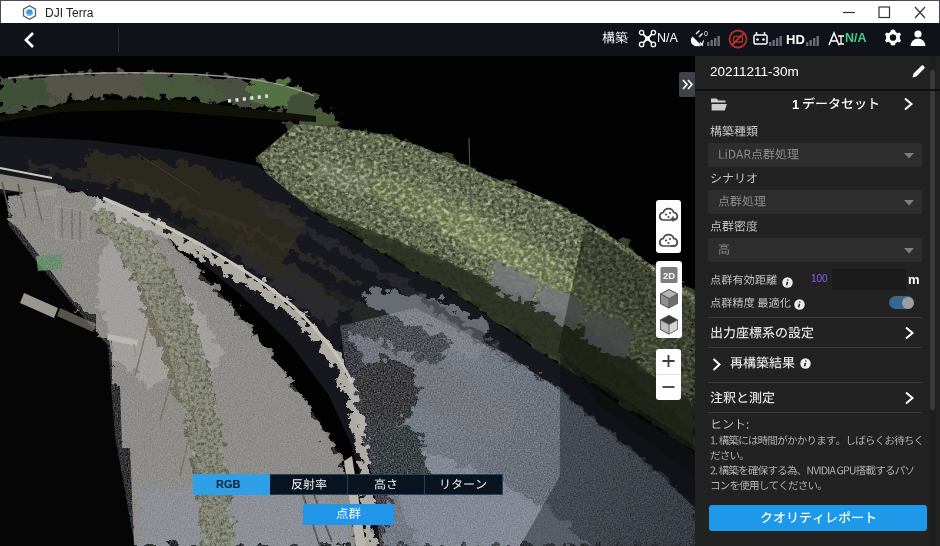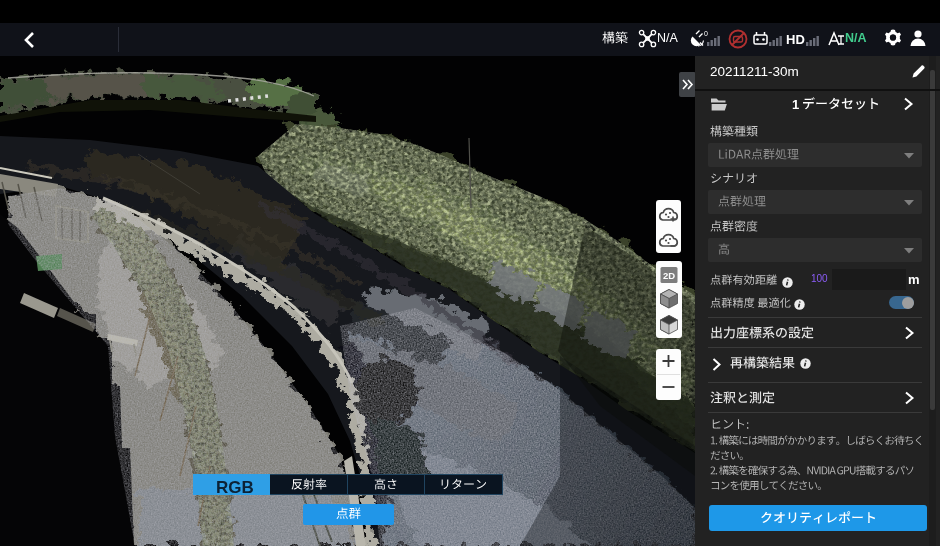--- a/index.html
+++ b/index.html
@@ -1,18 +1,31 @@
 <!DOCTYPE html>
 <html><head><meta charset="utf-8"><style>
 *{margin:0;padding:0;box-sizing:border-box;}
 html,body{width:940px;height:546px;overflow:hidden;background:#000;font-family:"Liberation Sans",sans-serif;}
 #app{position:relative;width:940px;height:546px;}
 .abs{position:absolute;}
 </style></head><body>
 <div id="app">
+<div class="abs" style="left:0;top:0;width:940px;height:23px;background:#fff;border:1px solid #4a4a5a;border-bottom:none;">
+<svg class="abs" style="left:21px;top:4px;" width="15" height="15" viewBox="0 0 15 15">
+ <path d="M7.5 0.8 L13.5 4.2 L13.5 10.8 L7.5 14.2 L1.5 10.8 L1.5 4.2 Z" fill="none" stroke="#5a6068" stroke-width="1.3"></path>
+ <circle cx="7.5" cy="7.5" r="3.2" fill="#2b9de0"></circle>
+ <path d="M4.5 8.5 A3.4 3.4 0 0 0 10.5 8.8 Z" fill="#9ad"></path>
+</svg>
+<span class="abs" style="left:44px;top:5px;font-size:12px;color:#222;">DJI Terra</span>
+<svg class="abs" style="left:840px;top:0px;" width="100" height="23" viewBox="0 0 100 23">
+ <path d="M2 11.5 H14" stroke="#333" stroke-width="1.2"></path>
+ <rect x="38" y="6" width="10.5" height="10.5" fill="none" stroke="#333" stroke-width="1.2"></rect>
+ <path d="M74 6 L84 17 M84 6 L74 17" stroke="#333" stroke-width="1.2"></path>
+</svg>
+</div>
 <div class="abs" style="left:0;top:23px;width:940px;height:33px;background:#101219;">
 <svg class="abs" style="left:20px;top:7px;" width="20" height="20" viewBox="0 0 20 20">
  <path d="M13 3 L6 10 L13 17" fill="none" stroke="#fff" stroke-width="2.6"></path>
 </svg>
 <div class="abs" style="left:118px;top:4px;width:1px;height:25px;background:#2a2d38;"></div>
 </div>
 <div style="position:absolute;left:602px;top:31px;"><svg width="27" height="16" viewBox="0 0 27 16">
         <path transform="translate(0,11.4)" fill="#ffffff" d="M5.5 -5.1V-1.9H4.6V-1.1H5.5V1H6.4V-1.1H10.9V0C10.9 0.2 10.8 0.2 10.6 0.2C10.5 0.2 9.9 0.2 9.3 0.2C9.4 0.4 9.5 0.8 9.6 1C10.4 1 11 1 11.3 0.9C11.7 0.7 11.8 0.5 11.8 0V-1.1H12.6V-1.9H11.8V-5.1H9V-5.9H12.5V-6.7H10.6V-7.6H12V-8.3H10.6V-9.1H12.2V-9.9H10.6V-10.9H9.7V-9.9H7.6V-10.9H6.7V-9.9H5.2V-9.1H6.7V-8.3H5.4V-7.6H6.7V-6.7H4.9V-5.9H8.2V-5.1ZM7.6 -7.6H9.7V-6.7H7.6ZM7.6 -8.3V-9.1H9.7V-8.3ZM8.2 -1.9H6.4V-2.8H8.2ZM9 -1.9V-2.8H10.9V-1.9ZM8.2 -3.5H6.4V-4.4H8.2ZM9 -3.5V-4.4H10.9V-3.5ZM2.5 -10.9V-8.1H0.7V-7.2H2.4C2 -5.4 1.2 -3.4 0.4 -2.3C0.6 -2.1 0.8 -1.7 0.9 -1.4C1.5 -2.3 2.1 -3.6 2.5 -5V1H3.4V-5.1C3.8 -4.5 4.2 -3.7 4.4 -3.3L5 -4C4.7 -4.4 3.7 -5.8 3.4 -6.3V-7.2H4.9V-8.1H3.4V-10.9Z M20.3 -5.8C20.9 -5.4 21.7 -4.8 22.1 -4.4L22.6 -5C22.3 -5.4 21.5 -5.9 20.8 -6.3ZM13.6 -4.7 13.8 -3.9C15 -4.1 16.8 -4.4 18.5 -4.7L18.5 -5.4L16.6 -5.1V-6.7H18.4V-7.5H13.9V-6.7H15.7V-5ZM13.7 -2.9V-2.1H18.2C17 -1.2 15.1 -0.4 13.4 -0.1C13.7 0.1 13.9 0.5 14.1 0.7C15.8 0.3 17.8 -0.7 19 -1.8V1H20V-1.8C21.2 -0.7 23.2 0.2 24.9 0.7C25.1 0.4 25.4 0 25.6 -0.2C23.9 -0.5 22 -1.2 20.7 -2.1H25.3V-2.9H20V-3.9H19.1C19.9 -4.6 20.1 -5.4 20.1 -6.2V-6.8H22.9V-4.9C22.9 -4.2 22.9 -4 23.1 -3.9C23.3 -3.7 23.6 -3.6 23.8 -3.6C24 -3.6 24.3 -3.6 24.4 -3.6C24.6 -3.6 24.9 -3.7 25 -3.7C25.2 -3.8 25.3 -4 25.4 -4.2C25.5 -4.4 25.5 -4.9 25.5 -5.4C25.3 -5.5 25 -5.6 24.9 -5.7C24.8 -5.3 24.8 -4.9 24.8 -4.7C24.8 -4.6 24.7 -4.5 24.7 -4.5C24.6 -4.4 24.5 -4.4 24.4 -4.4C24.3 -4.4 24.1 -4.4 24 -4.4C24 -4.4 23.9 -4.4 23.8 -4.5C23.8 -4.5 23.8 -4.7 23.8 -4.9V-7.5H19.2V-6.2C19.2 -5.4 18.9 -4.5 17.1 -3.9C17.3 -3.8 17.7 -3.4 17.8 -3.2C18.3 -3.4 18.7 -3.6 19 -3.9V-2.9ZM15.4 -11C15 -10 14.3 -9 13.5 -8.3C13.7 -8.2 14.1 -7.9 14.3 -7.8C14.7 -8.1 15.1 -8.6 15.4 -9.1H16C16.2 -8.7 16.5 -8.2 16.5 -7.8L17.4 -8.1C17.3 -8.3 17.1 -8.7 16.9 -9.1H19.3V-9.9H15.9C16 -10.2 16.2 -10.5 16.3 -10.7ZM20.5 -11C20.2 -10.3 19.8 -9.7 19.3 -9.1C19.1 -8.8 18.7 -8.5 18.4 -8.3C18.7 -8.2 19.1 -8 19.3 -7.8C19.7 -8.2 20.1 -8.6 20.5 -9.1H21.5C21.9 -8.7 22.2 -8.2 22.4 -7.8L23.2 -8.1C23.1 -8.4 22.8 -8.8 22.5 -9.1H25.4V-9.9H21C21.2 -10.2 21.3 -10.5 21.4 -10.8Z"></path>
       </svg></div>
 <span class="abs" style="left:657px;top:31px;font-size:12.5px;color:#fff;">N/A</span>
@@ -271,21 +284,21 @@
 <path d="M1 25.5 H24" stroke="#e0e0e0" stroke-width="1"></path>
 <path d="M12.5 6 V18 M6.5 12 H18.5" stroke="#3a3a3a" stroke-width="1.8"></path>
 <path d="M6.5 38 H18.5" stroke="#3a3a3a" stroke-width="1.8"></path>
 </svg>
 <div class="abs" style="left:193px;top:474px;width:310px;height:21px;display:flex;">
 <div style="width:77px;background:#2f9fe6;"></div>
 <div style="width:78px;background:#0a1420;border:1px solid #20445f;border-left:none;"></div>
 <div style="width:77px;background:#0a1420;border:1px solid #20445f;border-left:none;"></div>
 <div style="width:78px;background:#0a1420;border:1px solid #20445f;border-left:none;"></div>
 </div>
-<span class="abs" style="left:216px;top:478px;font-size:17px;font-weight:bold;color:#0c2236;">RGB</span>
+<span class="abs" style="left:216px;top:478px;font-size:11px;font-weight:bold;color:#0c2236;">RGB</span>
 <div style="position:absolute;left:291px;top:478px;"><svg width="37" height="15" viewBox="0 0 37 15">
         <path transform="translate(0,10.6)" fill="#ffffff" d="M2 -9.3V-6C2 -4.1 1.9 -1.5 0.6 0.4C0.8 0.5 1.2 0.8 1.4 0.9C2.6 -0.8 2.9 -3.4 2.9 -5.4H3.7C4.3 -3.8 5.1 -2.5 6.1 -1.5C5 -0.7 3.8 -0.2 2.6 0.1C2.7 0.3 3 0.7 3.1 1C4.4 0.6 5.7 -0 6.8 -0.9C7.9 -0 9.2 0.6 10.7 1C10.9 0.7 11.1 0.3 11.3 0.1C9.8 -0.2 8.6 -0.7 7.5 -1.5C8.7 -2.6 9.7 -4.1 10.2 -6.1L9.6 -6.3L9.4 -6.3H3V-8.4H10.9V-9.3ZM9 -5.4C8.5 -4.1 7.8 -3 6.8 -2.1C5.9 -3 5.2 -4.1 4.7 -5.4Z M18.6 -4.7C19.1 -3.9 19.6 -2.7 19.7 -2L20.6 -2.3C20.4 -3 19.9 -4.2 19.3 -5ZM14.3 -6.3H16.7V-5.3H14.3ZM14.3 -7V-8H16.7V-7ZM14.3 -4.6H16.7V-4.1L16.4 -3.7L14.3 -3.5ZM12.5 -3.2 12.6 -2.4C13.5 -2.5 14.6 -2.7 15.7 -2.9C14.7 -1.8 13.5 -1 12.3 -0.4C12.5 -0.2 12.8 0.1 12.9 0.3C14.3 -0.5 15.6 -1.5 16.7 -2.8V-0.1C16.7 0.1 16.6 0.1 16.4 0.1C16.3 0.2 15.7 0.2 15.1 0.1C15.2 0.4 15.3 0.7 15.4 1C16.2 1 16.8 0.9 17.1 0.8C17.4 0.7 17.5 0.4 17.5 -0.1V-3.9C17.7 -4.2 17.9 -4.5 18.1 -4.8L17.5 -5V-8.7H15.6C15.8 -9.1 15.9 -9.5 16.1 -9.9L15.1 -10.1C15 -9.7 14.8 -9.2 14.7 -8.7H13.5V-3.4ZM21.3 -10V-7.1H18V-6.3H21.3V-0.2C21.3 0 21.2 0.1 21 0.1C20.8 0.1 20.2 0.1 19.4 0.1C19.5 0.3 19.7 0.7 19.7 0.9C20.7 1 21.3 0.9 21.7 0.8C22.1 0.6 22.2 0.4 22.2 -0.2V-6.3H23.5V-7.1H22.2V-10Z M34.1 -7.6C33.6 -7.1 32.8 -6.4 32.2 -6L32.9 -5.7C33.5 -6 34.3 -6.6 34.9 -7.2ZM24.6 -3.7 25 -3C25.8 -3.4 26.8 -3.8 27.8 -4.3L27.6 -5C26.5 -4.5 25.4 -4 24.6 -3.7ZM25 -6.9C25.7 -6.5 26.5 -6 26.9 -5.5L27.5 -6.1C27.1 -6.5 26.3 -7 25.6 -7.4ZM32 -4.6C32.9 -4.1 34.1 -3.4 34.7 -2.9L35.4 -3.5C34.8 -4 33.6 -4.7 32.6 -5.1ZM30.6 -5.1C30.9 -4.8 31.1 -4.5 31.3 -4.2L29.3 -4.1C30.1 -4.9 31.1 -5.9 31.8 -6.8L31.1 -7.2C30.7 -6.7 30.3 -6.1 29.8 -5.6C29.5 -5.8 29.2 -6 28.9 -6.3C29.3 -6.7 29.7 -7.3 30.1 -7.8L29.8 -7.9H35V-8.7H30.4V-10.1H29.5V-8.7H25V-7.9H29.2C29 -7.5 28.6 -7 28.3 -6.6L28 -6.9L27.6 -6.3C28.1 -6 28.8 -5.4 29.3 -5C29 -4.7 28.6 -4.3 28.3 -4L27.4 -4L27.5 -3.2L31.7 -3.5C31.9 -3.3 32 -3 32.1 -2.8L32.8 -3.2C32.5 -3.8 31.9 -4.7 31.3 -5.4ZM24.6 -2.3V-1.5H29.5V1H30.4V-1.5H35.4V-2.3H30.4V-3.2H29.5V-2.3Z"></path>
       </svg></div>
 <div style="position:absolute;left:374px;top:478px;"><svg width="25" height="15" viewBox="0 0 25 15">
         <path transform="translate(0,10.6)" fill="#ffffff" d="M3.6 -6.8H8.3V-5.7H3.6ZM2.8 -7.5V-5H9.2V-7.5ZM5.5 -10.1V-8.9H0.8V-8.1H11.2V-8.9H6.4V-10.1ZM1.3 -4.2V1H2.2V-3.5H9.9V-0.1C9.9 0 9.8 0.1 9.6 0.1C9.4 0.1 8.7 0.1 7.9 0.1C8.1 0.3 8.2 0.7 8.2 0.9C9.2 0.9 9.9 0.9 10.3 0.8C10.7 0.6 10.8 0.4 10.8 -0.1V-4.2ZM4.5 -2H7.5V-0.8H4.5ZM3.7 -2.7V0.5H4.5V-0.2H8.3V-2.7Z M15.7 -3.7 14.8 -4C14.5 -3.3 14.2 -2.6 14.2 -2C14.2 -0.3 15.7 0.5 18 0.5C19.3 0.5 20.3 0.4 21 0.2L21.1 -0.7C20.3 -0.5 19.2 -0.4 18 -0.4C16.2 -0.4 15.2 -0.9 15.2 -2.1C15.2 -2.7 15.4 -3.2 15.7 -3.7ZM13.9 -7.6 13.9 -6.6C15.8 -6.5 17.5 -6.5 19 -6.6C19.4 -5.6 19.9 -4.5 20.4 -3.9C20 -3.9 19.1 -4 18.4 -4L18.3 -3.2C19.2 -3.2 20.7 -3 21.2 -2.9L21.7 -3.6C21.6 -3.8 21.4 -4 21.2 -4.2C20.8 -4.8 20.2 -5.8 19.9 -6.7C20.7 -6.8 21.6 -7 22.3 -7.2L22.2 -8.1C21.4 -7.8 20.4 -7.6 19.6 -7.5C19.3 -8.2 19.1 -9 19 -9.6L18 -9.4C18.1 -9.1 18.2 -8.8 18.3 -8.5L18.6 -7.4C17.3 -7.3 15.7 -7.4 13.9 -7.6Z"></path>
       </svg></div>
 <div style="position:absolute;left:439px;top:478px;"><svg width="49" height="15" viewBox="0 0 49 15">
         <path transform="translate(0,10.6)" fill="#ffffff" d="M9.3 -9.1H8.2C8.2 -8.8 8.2 -8.5 8.2 -8.1C8.2 -7.6 8.2 -6.6 8.2 -6.2C8.2 -3.9 8.1 -2.9 7.2 -1.9C6.5 -1.1 5.5 -0.6 4.4 -0.3L5.2 0.5C6 0.2 7.2 -0.3 8 -1.3C8.9 -2.3 9.3 -3.2 9.3 -6.1C9.3 -6.6 9.3 -7.6 9.3 -8.1C9.3 -8.5 9.3 -8.8 9.3 -9.1ZM3.7 -9H2.7C2.7 -8.8 2.7 -8.4 2.7 -8.1C2.7 -7.8 2.7 -4.7 2.7 -4.2C2.7 -3.8 2.7 -3.4 2.6 -3.2H3.7C3.7 -3.4 3.7 -3.8 3.7 -4.1C3.7 -4.6 3.7 -7.8 3.7 -8.1C3.7 -8.4 3.7 -8.8 3.7 -9Z M18.4 -9.4 17.3 -9.8C17.3 -9.5 17.1 -9 17 -8.8C16.4 -7.7 15.2 -5.9 13.1 -4.6L13.9 -4C15.3 -4.9 16.3 -6.1 17.1 -7.2H21.1C20.9 -6.2 20.3 -4.9 19.5 -3.9C18.7 -4.5 17.8 -5 17 -5.5L16.3 -4.8C17.1 -4.4 18 -3.7 18.9 -3.1C17.8 -1.9 16.3 -0.8 14.2 -0.2L15.1 0.5C17.1 -0.2 18.6 -1.3 19.7 -2.5C20.2 -2.1 20.6 -1.8 21 -1.4L21.7 -2.3C21.3 -2.6 20.8 -2.9 20.3 -3.3C21.2 -4.5 21.9 -5.9 22.2 -7C22.3 -7.2 22.4 -7.5 22.5 -7.7L21.7 -8.2C21.5 -8.1 21.2 -8.1 20.9 -8.1H17.6L17.9 -8.5C18 -8.7 18.2 -9.1 18.4 -9.4Z M25.2 -5.2V-4C25.6 -4.1 26.2 -4.1 26.9 -4.1C27.8 -4.1 32.6 -4.1 33.5 -4.1C34 -4.1 34.5 -4 34.8 -4V-5.2C34.5 -5.2 34.1 -5.1 33.5 -5.1C32.6 -5.1 27.8 -5.1 26.9 -5.1C26.2 -5.1 25.6 -5.2 25.2 -5.2Z M38.7 -8.8 38 -8.1C38.9 -7.5 40.4 -6.2 41 -5.6L41.8 -6.3C41.1 -7 39.6 -8.2 38.7 -8.8ZM37.7 -0.8 38.3 0.2C40.3 -0.1 41.8 -0.9 43 -1.6C44.9 -2.8 46.3 -4.4 47.1 -5.9L46.5 -6.9C45.8 -5.4 44.3 -3.7 42.5 -2.5C41.4 -1.8 39.8 -1.1 37.7 -0.8Z"></path>
       </svg></div>
 <div class="abs" style="left:303px;top:504px;width:91px;height:21px;background:#2196e8;border-radius:2px;"></div>

